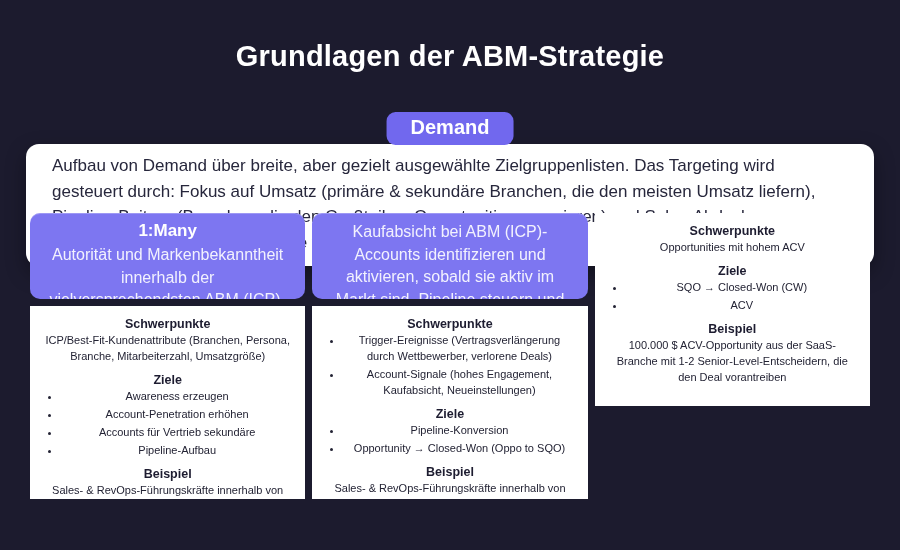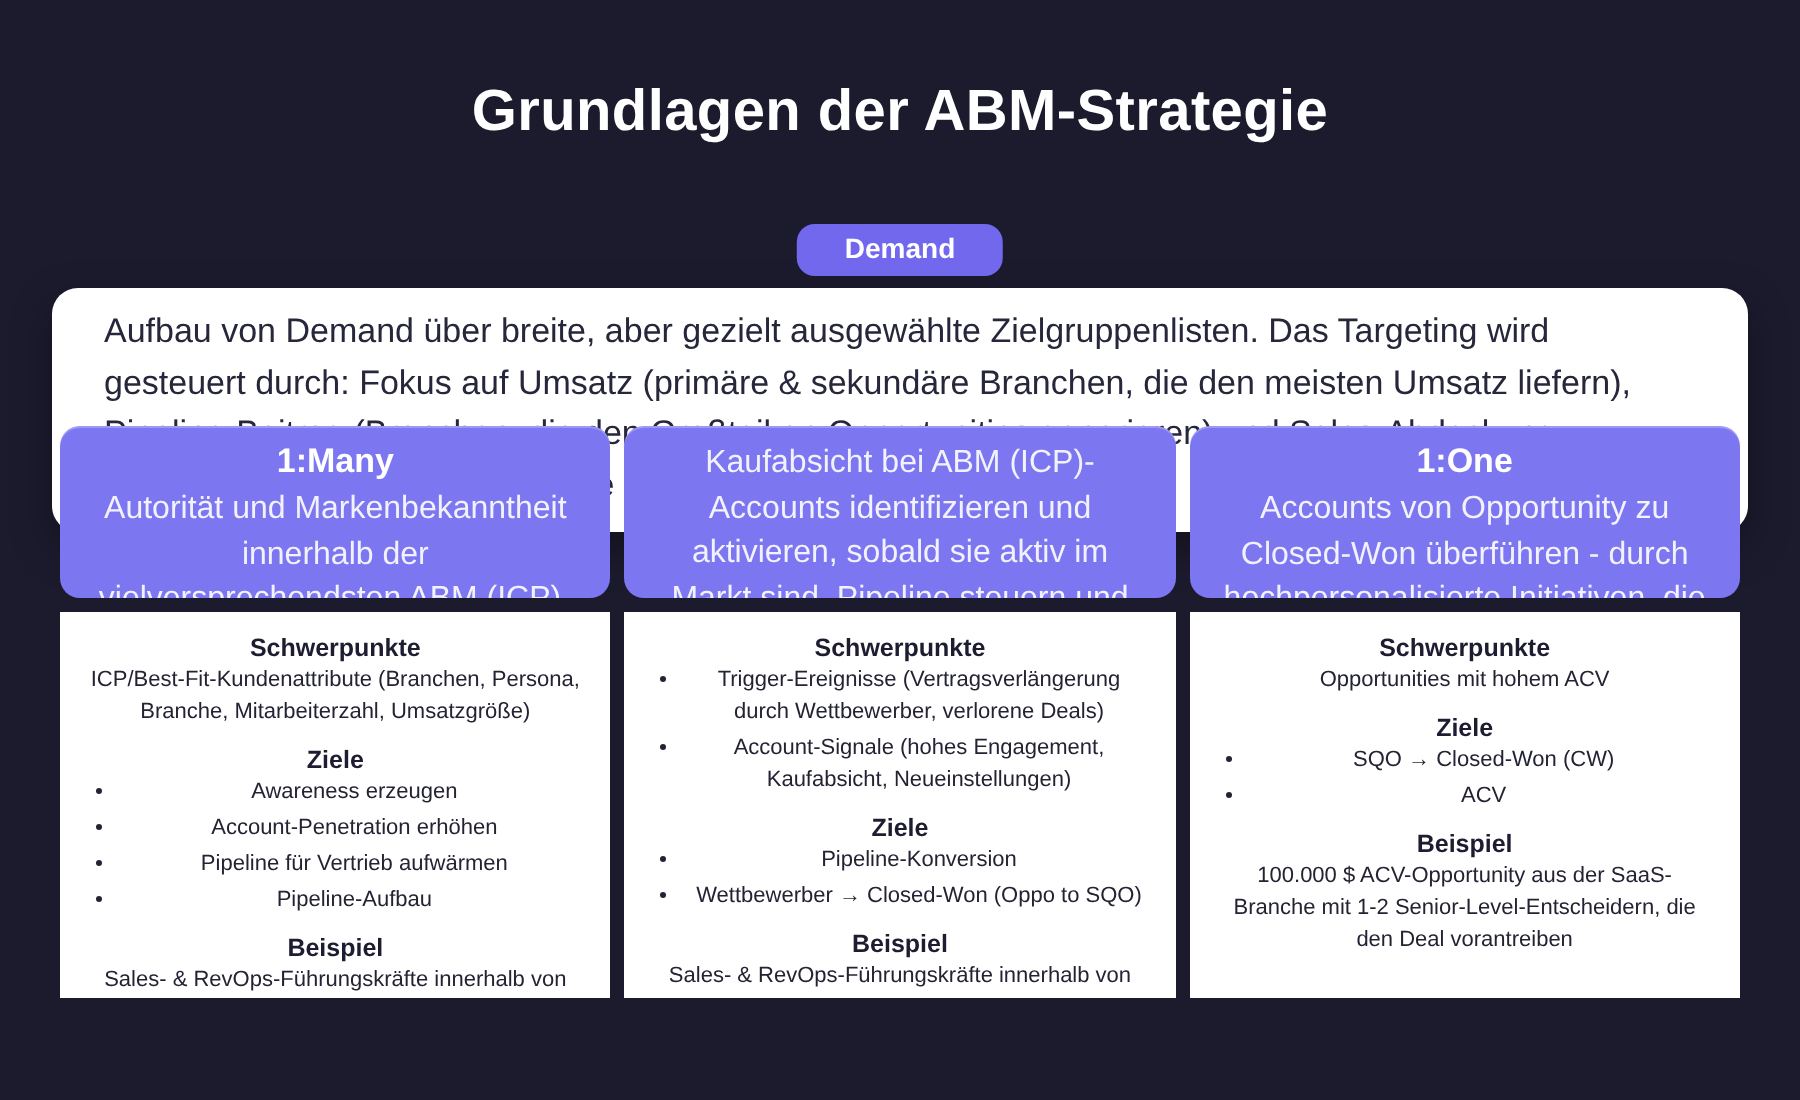--- a/index.html
+++ b/index.html
@@ -23,21 +23,21 @@
     position: absolute; top: 40px; left: 0; width: 100%;
     margin: 0; text-align: center;
     font-size: 29px; font-weight: 700; color: #ffffff;
     letter-spacing: 0.2px;
   }
 
   .badge {
     position: absolute; top: 112px; left: 50%;
     transform: translateX(-50%);
     background: var(--accent); color: #ffffff;
-    font-size: 14px; font-weight: 700;
+    font-size: 20px; font-weight: 700;
     padding: 4px 24px 6px; border-radius: 9px;
     z-index: 2; white-space: nowrap;
   }
 
   .desc {
     position: absolute; left: 26px; right: 26px; top: 144px;
     background: var(--panel); border-radius: 13px;
     padding: 9px 26px 11px;
     box-shadow: 0 8px 20px rgba(0,0,0,0.35);
   }
@@ -112,21 +112,21 @@
       <div class="col-body">
         <div class="section">
           <h4>Schwerpunkte</h4>
           <p>ICP/Best-Fit-Kundenattribute (Branchen, Persona, Branche, Mitarbeiterzahl, Umsatzgröße)</p>
         </div>
         <div class="section">
           <h4>Ziele</h4>
           <ul>
             <li>Awareness erzeugen</li>
             <li>Account-Penetration erhöhen</li>
-            <li>Pipeline für Vertrieb aufwärmen</li>
+            <li>Accounts für Vertrieb sekundäre</li>
             <li>Pipeline-Aufbau</li>
           </ul>
         </div>
         <div class="section">
           <h4>Beispiel</h4>
           <p>Sales- &amp; RevOps-Führungskräfte innerhalb von SaaS-Accounts in der EMEA-Region</p>
         </div>
       </div>
     </div>
 
@@ -139,35 +139,31 @@
           <h4>Schwerpunkte</h4>
           <ul>
             <li>Trigger-Ereignisse (Vertragsverlängerung durch Wettbewerber, verlorene Deals)</li>
             <li>Account-Signale (hohes Engagement, Kaufabsicht, Neueinstellungen)</li>
           </ul>
         </div>
         <div class="section">
           <h4>Ziele</h4>
           <ul>
             <li>Pipeline-Konversion</li>
-            <li>Wettbewerber → Closed-Won (Oppo to SQO)</li>
+            <li>Opportunity → Closed-Won (Oppo to SQO)</li>
           </ul>
         </div>
         <div class="section">
           <h4>Beispiel</h4>
           <p>Sales- &amp; RevOps-Führungskräfte innerhalb von SaaS-Accounts in der EMEA-Region</p>
         </div>
       </div>
     </div>
 
     <div class="column">
-      <div class="col-header">
-        <div class="col-title">1:One</div>
-        <div class="col-sub">Accounts von Opportunity zu Closed-Won überführen - durch hochpersonalisierte Initiativen, die auf einen einzelnen Account zugeschnitten sind.</div>
-      </div>
       <div class="col-body">
         <div class="section">
           <h4>Schwerpunkte</h4>
           <p>Opportunities mit hohem ACV</p>
         </div>
         <div class="section">
           <h4>Ziele</h4>
           <ul>
             <li>SQO → Closed-Won (CW)</li>
             <li>ACV</li>

